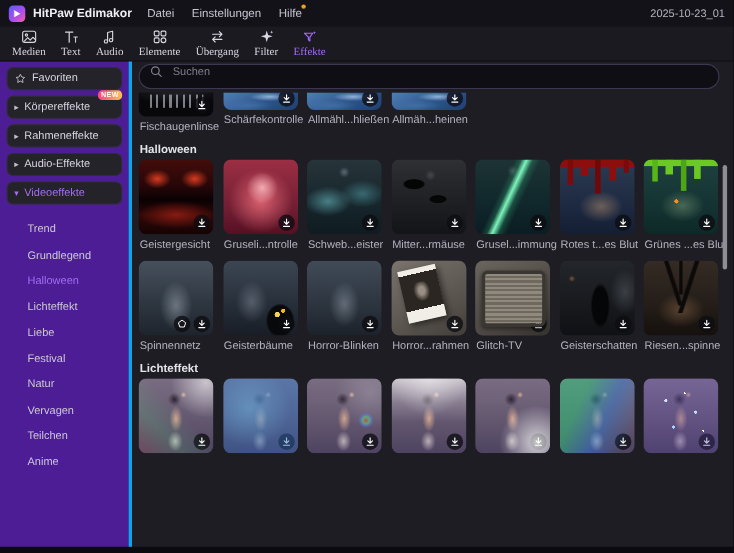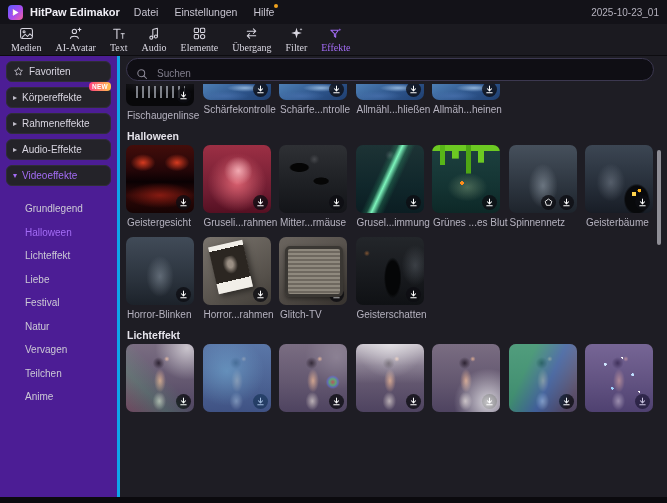--- a/index.html
+++ b/index.html
@@ -30,21 +30,21 @@
   .side-card.expanded{color:var(--accent,#a36cf5);}
   .side-card.expanded .side-icon{color:var(--accent,#a36cf5);}
   .side-label{white-space:nowrap;overflow:hidden;}
   .badge-new{position:absolute;top:-6px;right:-1px;font-size:6.5px;font-weight:bold;color:#fff;background:linear-gradient(90deg,var(--badge-from,#ff3e7f),var(--badge-to,#ffc44d));padding:1px 3px;border-radius:4px;letter-spacing:.3px;}
   .side-sub{padding:6px 0 0 25px;}
   .side-sub-item{height:23.5px;line-height:23.5px;font-size:10px;color:#ccc9d5;cursor:default;white-space:nowrap;}
   .side-sub-item.active{color:var(--accent,#a36cf5);}
 
   
   .main{position:relative;flex:1;background:#1e1d24;padding:2px 13px 0 6px;overflow:hidden;}
-  .searchbar{height:23px;border:1px solid #3c3850;background:#0f0e14;border-radius:12px;display:flex;align-items:flex-end;padding:0 9px;margin-bottom:3px;}
+  .searchbar{height:23px;border:1px solid #3c3850;background:#0f0e14;border-radius:12px;display:flex;align-items:flex-start;padding:0 9px;margin-bottom:3px;}
   .searchbar .sicon{display:flex;align-items:center;color:#8a8795;}
   .search-input{background:transparent;border:none;outline:none;color:#cfccd8;font-size:10px;margin-left:7px;width:200px;}
   .search-input::placeholder{color:#817e8c;}
 
   .section-header{font-size:10.5px;font-weight:bold;color:#e4e2ea;line-height:12px;margin:9px 0 3px 1px;}
   .grid{display:grid;grid-template-columns:repeat(7,68px);column-gap:8.5px;row-gap:9px;}
   .tile{width:68px;}
   .thumb{position:relative;width:68px;height:68px;border-radius:7px;overflow:hidden;background:#2a2a30;}
   .tile-label{font-size:10px;color:#b5b2bf;margin:4px 0 0 1px;white-space:nowrap;height:11px;}
   .badge{position:absolute;bottom:3px;width:15px;height:15px;border-radius:50%;background:rgba(13,13,18,.78);display:flex;align-items:center;justify-content:center;}
@@ -118,30 +118,20 @@
           <svg width="15" height="15" viewBox="0 0 16 16" fill="none" stroke="currentColor" stroke-width="1.1" stroke-linecap="round" stroke-linejoin="round">
             <rect x="1.7" y="2.6" width="12.6" height="10.8" rx="2"></rect>
             <circle cx="5.4" cy="6.2" r="1.1"></circle>
             <path d="M3.4 12.2l3.2-3.4 2.4 2.4 2.6-2.8 2.4 2.2"></path>
           </svg>
         </span>
         <span class="tlabel">Medien</span>
       </div>
       <div class="toolbar-tab">
         <span class="ticon">
-          <svg width="15" height="15" viewBox="0 0 16 16" fill="none" stroke="currentColor" stroke-width="1.1" stroke-linecap="round">
-            <circle cx="6.8" cy="5.8" r="2.3"></circle>
-            <path d="M2.6 13.2c.4-2.9 8-2.9 8.4 0"></path>
-            <path d="M12.3 2.2v3M10.8 3.7h3"></path>
-          </svg>
-        </span>
-        <span class="tlabel">AI-Avatar</span>
-      </div>
-      <div class="toolbar-tab">
-        <span class="ticon">
           <svg width="15" height="15" viewBox="0 0 16 16" fill="none" stroke="currentColor" stroke-width="1.2" stroke-linecap="round">
             <path d="M2.8 3.4h7M6.3 3.4v9.8"></path>
             <path d="M10.8 8.2h3.4M12.5 8.2v5" stroke-width="1"></path>
           </svg>
         </span>
         <span class="tlabel">Text</span>
       </div>
       <div class="toolbar-tab">
         <span class="ticon">
           <svg width="15" height="15" viewBox="0 0 16 16" fill="none" stroke="currentColor" stroke-width="1.1" stroke-linecap="round" stroke-linejoin="round">
@@ -215,20 +205,21 @@
           <div class="side-card">
             <span class="side-icon">▸</span>
             <span class="side-label">Audio-Effekte</span>
           </div>
           <div class="side-card expanded">
             <span class="side-icon">▾</span>
             <span class="side-label">Videoeffekte</span>
           </div>
         </div>
       <div class="side-sub" id="side-sub">
+          <div class="side-sub-item">Trend</div>
           <div class="side-sub-item">Grundlegend</div>
           <div class="side-sub-item active">Halloween</div>
           <div class="side-sub-item">Lichteffekt</div>
           <div class="side-sub-item">Liebe</div>
           <div class="side-sub-item">Festival</div>
           <div class="side-sub-item">Natur</div>
           <div class="side-sub-item">Vervagen</div>
           <div class="side-sub-item">Teilchen</div>
           <div class="side-sub-item">Anime</div>
         </div>
@@ -262,31 +253,20 @@
                 <span class="badge dl">
                   <svg width="9" height="9" viewBox="0 0 12 12" fill="none" stroke="#ffffff" stroke-width="1.4" stroke-linecap="round" stroke-linejoin="round">
                     <path d="M6 1.5v6M3.2 5L6 7.8 8.8 5"></path>
                     <path d="M2.4 10.4h7.2"></path>
                   </svg>
                 </span>
               </div>
               <div class="tile-label">Schärfekontrolle</div>
             </div>
             <div class="tile">
-              <div class="thumb th-schaerfe-ntrolle">
-                <span class="badge dl">
-                  <svg width="9" height="9" viewBox="0 0 12 12" fill="none" stroke="#ffffff" stroke-width="1.4" stroke-linecap="round" stroke-linejoin="round">
-                    <path d="M6 1.5v6M3.2 5L6 7.8 8.8 5"></path>
-                    <path d="M2.4 10.4h7.2"></path>
-                  </svg>
-                </span>
-              </div>
-              <div class="tile-label">Schärfe...ntrolle</div>
-            </div>
-            <div class="tile">
               <div class="thumb th-allmaehl-hliessen">
                 <span class="badge dl">
                   <svg width="9" height="9" viewBox="0 0 12 12" fill="none" stroke="#ffffff" stroke-width="1.4" stroke-linecap="round" stroke-linejoin="round">
                     <path d="M6 1.5v6M3.2 5L6 7.8 8.8 5"></path>
                     <path d="M2.4 10.4h7.2"></path>
                   </svg>
                 </span>
               </div>
               <div class="tile-label">Allmähl...hließen</div>
             </div>
@@ -317,21 +297,32 @@
             </div>
             <div class="tile">
               <div class="thumb th-grusel-totenkopf">
                 <span class="badge dl">
                   <svg width="9" height="9" viewBox="0 0 12 12" fill="none" stroke="#ffffff" stroke-width="1.4" stroke-linecap="round" stroke-linejoin="round">
                     <path d="M6 1.5v6M3.2 5L6 7.8 8.8 5"></path>
                     <path d="M2.4 10.4h7.2"></path>
                   </svg>
                 </span>
               </div>
-              <div class="tile-label">Gruseli...rahmen</div>
+              <div class="tile-label">Gruseli...ntrolle</div>
+            </div>
+            <div class="tile">
+              <div class="thumb th-schweb-geister">
+                <span class="badge dl">
+                  <svg width="9" height="9" viewBox="0 0 12 12" fill="none" stroke="#ffffff" stroke-width="1.4" stroke-linecap="round" stroke-linejoin="round">
+                    <path d="M6 1.5v6M3.2 5L6 7.8 8.8 5"></path>
+                    <path d="M2.4 10.4h7.2"></path>
+                  </svg>
+                </span>
+              </div>
+              <div class="tile-label">Schweb...eister</div>
             </div>
             <div class="tile">
               <div class="thumb th-mitter-rmaeuse">
                 <span class="badge dl">
                   <svg width="9" height="9" viewBox="0 0 12 12" fill="none" stroke="#ffffff" stroke-width="1.4" stroke-linecap="round" stroke-linejoin="round">
                     <path d="M6 1.5v6M3.2 5L6 7.8 8.8 5"></path>
                     <path d="M2.4 10.4h7.2"></path>
                   </svg>
                 </span>
               </div>
@@ -340,20 +331,31 @@
             <div class="tile">
               <div class="thumb th-grusel-immung">
                 <span class="badge dl">
                   <svg width="9" height="9" viewBox="0 0 12 12" fill="none" stroke="#ffffff" stroke-width="1.4" stroke-linecap="round" stroke-linejoin="round">
                     <path d="M6 1.5v6M3.2 5L6 7.8 8.8 5"></path>
                     <path d="M2.4 10.4h7.2"></path>
                   </svg>
                 </span>
               </div>
               <div class="tile-label">Grusel...immung</div>
+            </div>
+            <div class="tile">
+              <div class="thumb th-rotes-blut">
+                <span class="badge dl">
+                  <svg width="9" height="9" viewBox="0 0 12 12" fill="none" stroke="#ffffff" stroke-width="1.4" stroke-linecap="round" stroke-linejoin="round">
+                    <path d="M6 1.5v6M3.2 5L6 7.8 8.8 5"></path>
+                    <path d="M2.4 10.4h7.2"></path>
+                  </svg>
+                </span>
+              </div>
+              <div class="tile-label">Rotes t...es Blut</div>
             </div>
             <div class="tile">
               <div class="thumb th-gruenes-blut">
                 <span class="badge dl">
                   <svg width="9" height="9" viewBox="0 0 12 12" fill="none" stroke="#ffffff" stroke-width="1.4" stroke-linecap="round" stroke-linejoin="round">
                     <path d="M6 1.5v6M3.2 5L6 7.8 8.8 5"></path>
                     <path d="M2.4 10.4h7.2"></path>
                   </svg>
                 </span>
               </div>
@@ -423,20 +425,31 @@
               <div class="thumb th-geisterschatten">
                 <span class="badge dl">
                   <svg width="9" height="9" viewBox="0 0 12 12" fill="none" stroke="#ffffff" stroke-width="1.4" stroke-linecap="round" stroke-linejoin="round">
                     <path d="M6 1.5v6M3.2 5L6 7.8 8.8 5"></path>
                     <path d="M2.4 10.4h7.2"></path>
                   </svg>
                 </span>
               </div>
               <div class="tile-label">Geisterschatten</div>
             </div>
+            <div class="tile">
+              <div class="thumb th-riesen-spinne">
+                <span class="badge dl">
+                  <svg width="9" height="9" viewBox="0 0 12 12" fill="none" stroke="#ffffff" stroke-width="1.4" stroke-linecap="round" stroke-linejoin="round">
+                    <path d="M6 1.5v6M3.2 5L6 7.8 8.8 5"></path>
+                    <path d="M2.4 10.4h7.2"></path>
+                  </svg>
+                </span>
+              </div>
+              <div class="tile-label">Riesen...spinne</div>
+            </div>
           </div>
           <div class="section-header">Lichteffekt</div>
           <div class="grid">
             <div class="tile">
               <div class="thumb th-licht-1">
                 <span class="badge dl">
                   <svg width="9" height="9" viewBox="0 0 12 12" fill="none" stroke="#ffffff" stroke-width="1.4" stroke-linecap="round" stroke-linejoin="round">
                     <path d="M6 1.5v6M3.2 5L6 7.8 8.8 5"></path>
                     <path d="M2.4 10.4h7.2"></path>
                   </svg>

